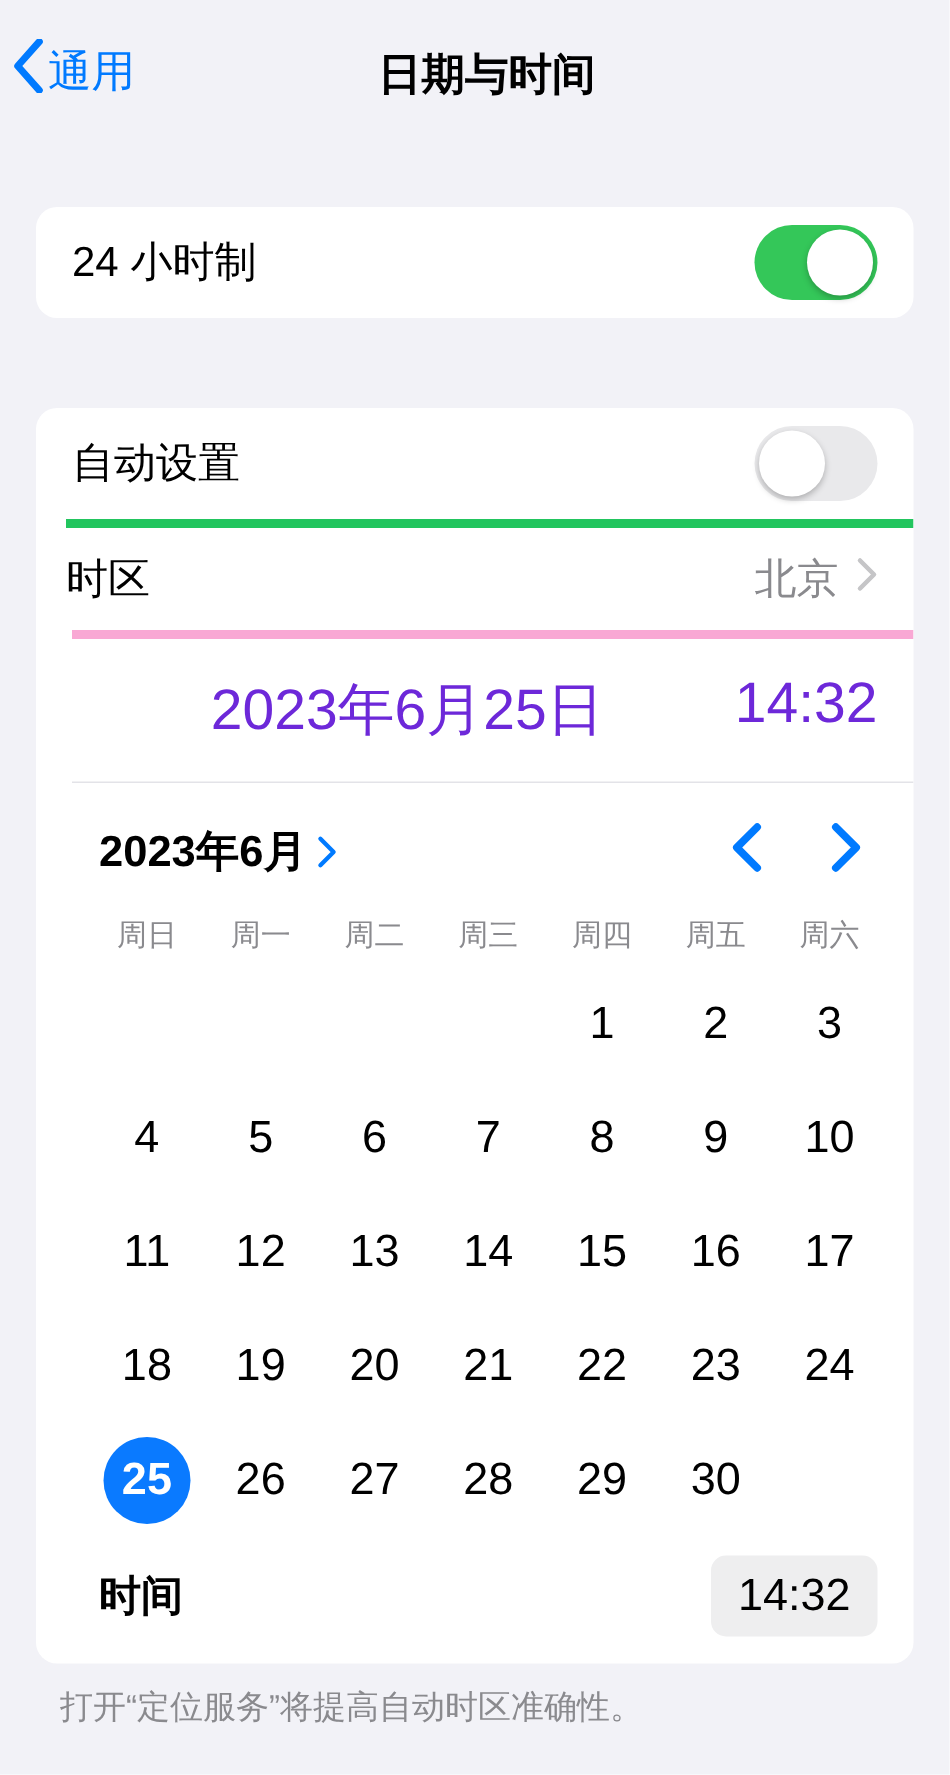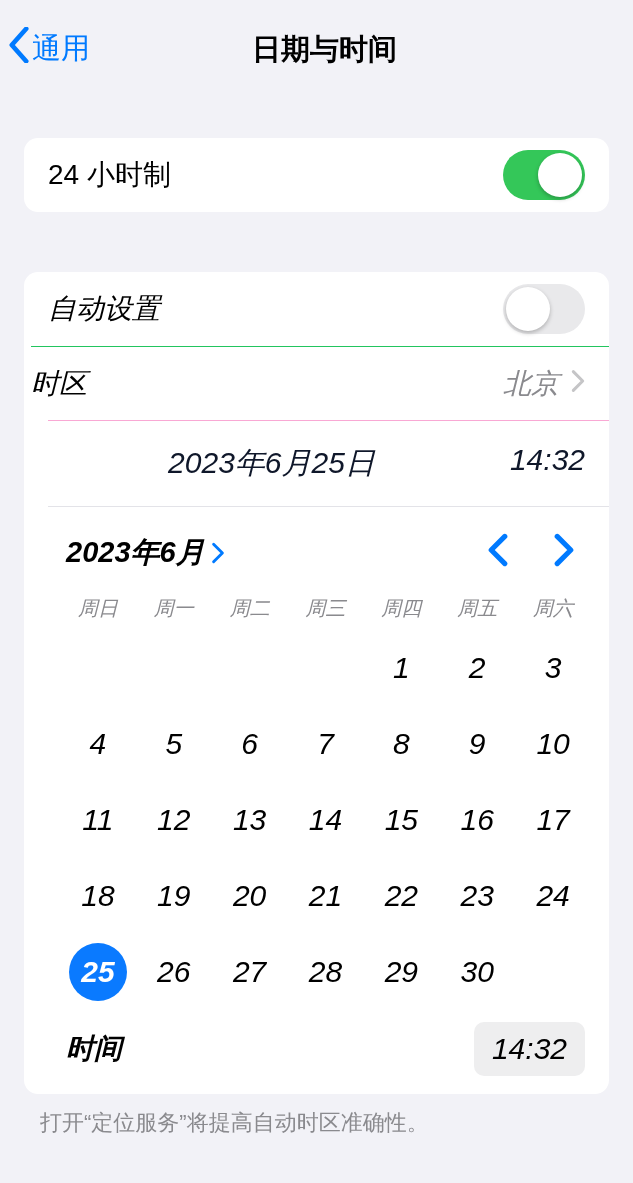--- a/index.html
+++ b/index.html
@@ -25,28 +25,28 @@
       position:absolute; left:16px; right:0; text-align:center;
       font-size:29px; font-weight:600; pointer-events:none;
     }
 
     
     .card {
       background:#fff; border-radius:14px; margin:0 24px;
       overflow:hidden;
     }
     .card.first { margin-top:68px;text-align:right; }
-    .card.second { margin-top:60px;font-style:italic; }
+    .card.second { margin-top:60px; }
 
     .row {
       display:flex; align-items:center;
       min-height:74px; padding:0 24px;
       font-size:28px;
     }
-    .row + .row { border-top:1px solid #22c55e; margin-left:7px; padding-left:0; padding-right:24px; }
+    .row + .row { border-top:6px solid #22c55e; margin-left:20px; padding-left:0; padding-right:24px; }
     .row .spacer { flex:1; }
     .row-value { color:#8a8a8e; font-size:28px; }
 
     
     .switch {
       width:82px; height:50px; border-radius:25px; position:relative;
       background:#e9e9eb;
     }
     .switch.on { background:#34c759; }
     .switch .knob {
@@ -54,21 +54,21 @@
       background:#fff; box-shadow:0 2px 4px rgba(0,0,0,.25);
     }
     .switch.on .knob { right:3px; }
     .switch.off .knob { left:3px; }
 
     
     .chev-r svg { width:14px; height:24px; stroke:#c5c5c7; margin-left:12px; }
 
     
     .summary {
-      display:flex; padding:22px 24px 22px 24px; font-size:30px; color:#0f172a; border-top:1px solid #f9a8d4; margin-left:24px; padding-left:0;
+      display:flex; padding:22px 24px 22px 24px; font-size:38px; color:#6d28d9; border-top:6px solid #f9a8d4; margin-left:24px; padding-left:0;
     }
     .summary .date { flex:1; text-align:center; margin-left:40px; }
     .summary .time { width:130px; text-align:right; }
 
     
     .cal { padding:0 18px 18px; border-top:1px solid #e3e3e8; margin-left:24px; margin-right:0; }
     .cal-inner { margin-left:-6px; }
 
     .month-bar {
       display:flex; align-items:flex-start; padding:26px 6px 18px 6px;

